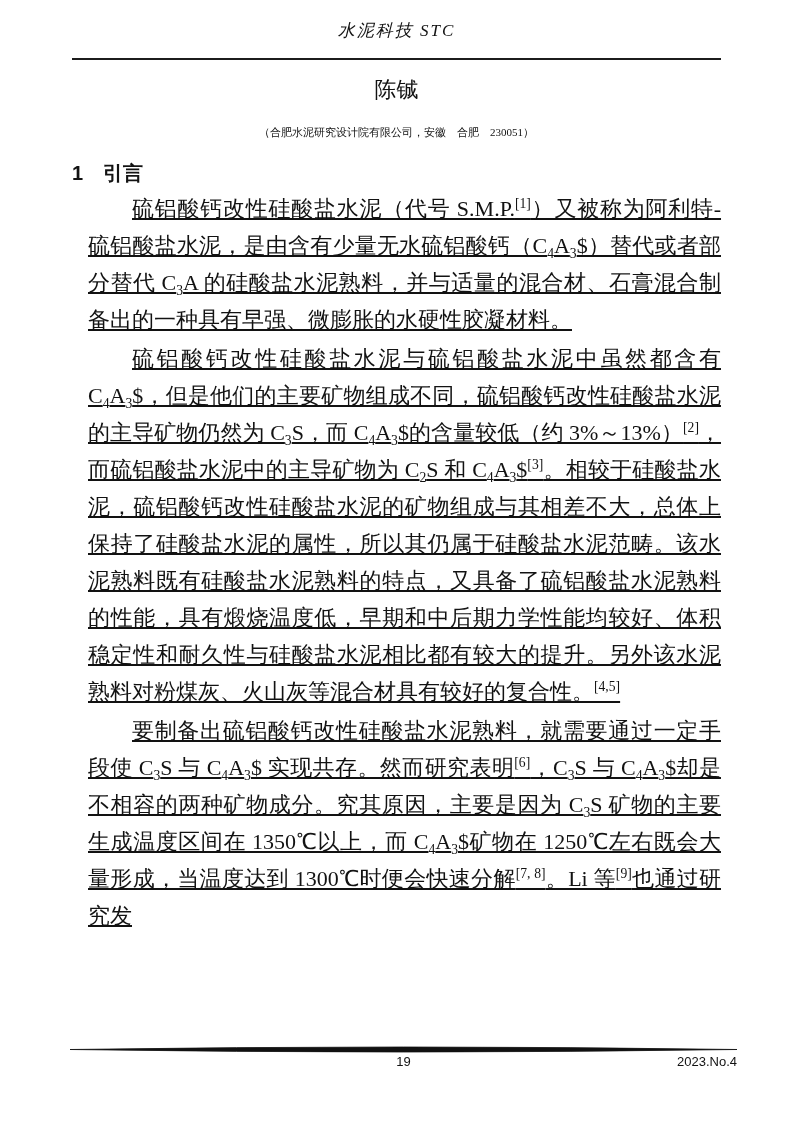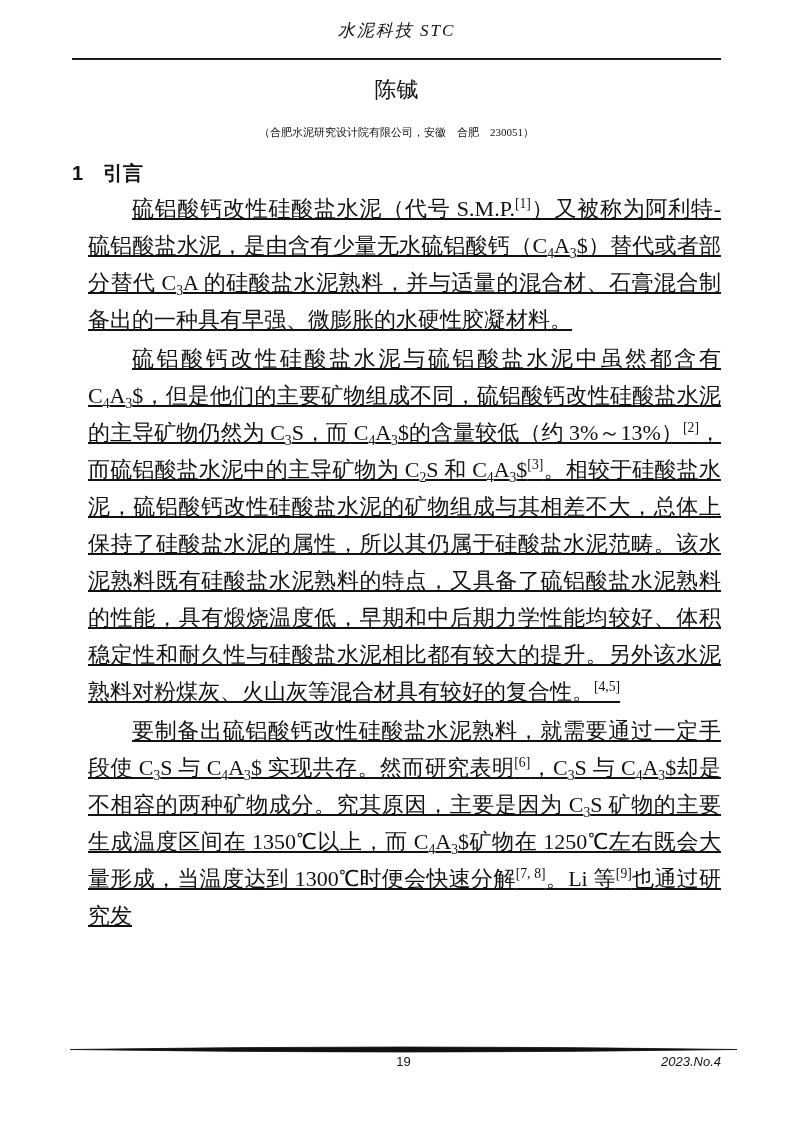--- a/index.html
+++ b/index.html
@@ -85,23 +85,22 @@
     font-family: "Liberation Sans", sans-serif;
     font-size: 13px;
     line-height: 16px;
   }
   .page-number {
     display: block;
     text-align: center;
   }
   .issue {
     position: absolute;
-    right: 16px;
+    right: 0;
     top: 0;
-    font-style: italic;
   }
 </style>
 </head>
 <body>
 
 <div class="page">
 
   <div class="page-header">
     <div class="journal-name">水泥科技 STC</div>
     <hr class="header-rule">

